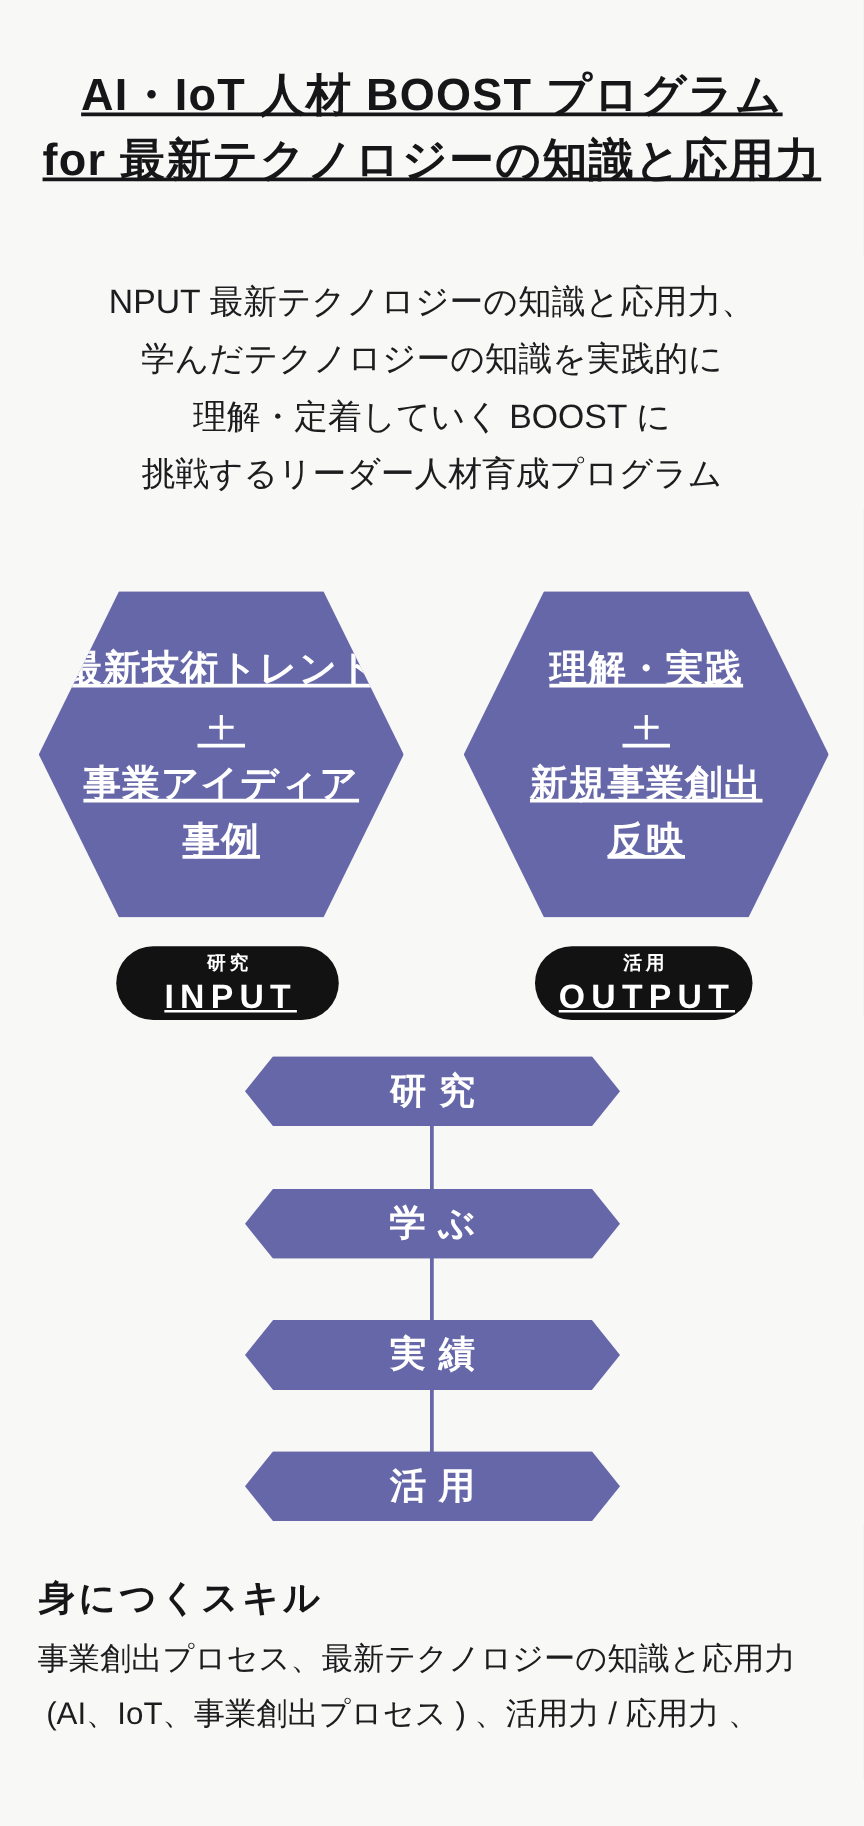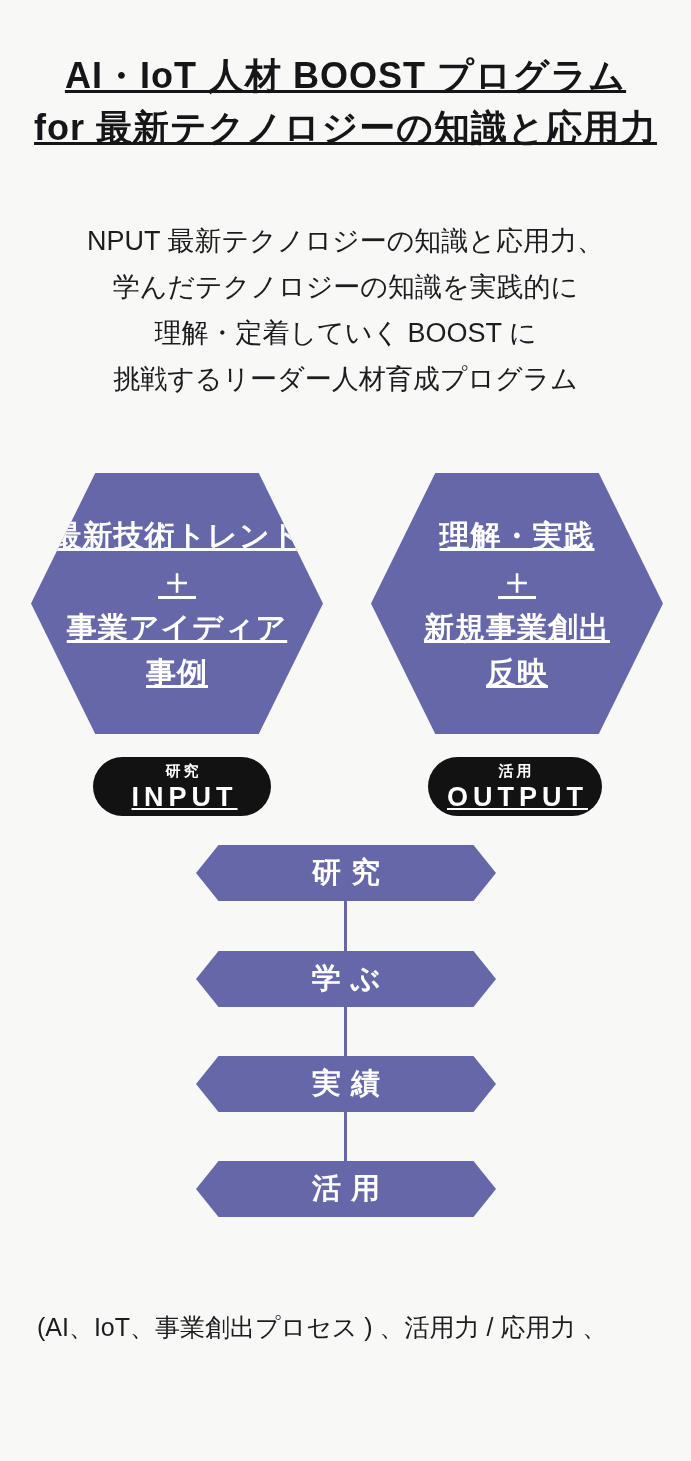--- a/index.html
+++ b/index.html
@@ -132,18 +132,20 @@
     <div class="pill-bottom">OUTPUT</div>
   </div>
 
   <div class="flow-line"></div>
 
   <div class="band band-0">研究</div>
   <div class="band band-2">実績</div>
   <div class="band band-1">学ぶ</div>
   <div class="band band-3">活用</div>
 
+  <div class="skills-heading">身につくスキル</div>
 
   <div class="skills-body">
+    <div>事業創出プロセス、最新テクノロジーの知識と応用力</div>
     <div> (AI、IoT、事業創出プロセス ) 、活用力 / 応用力 、</div>
   </div>
 
 </div>
 
 </body></html>

